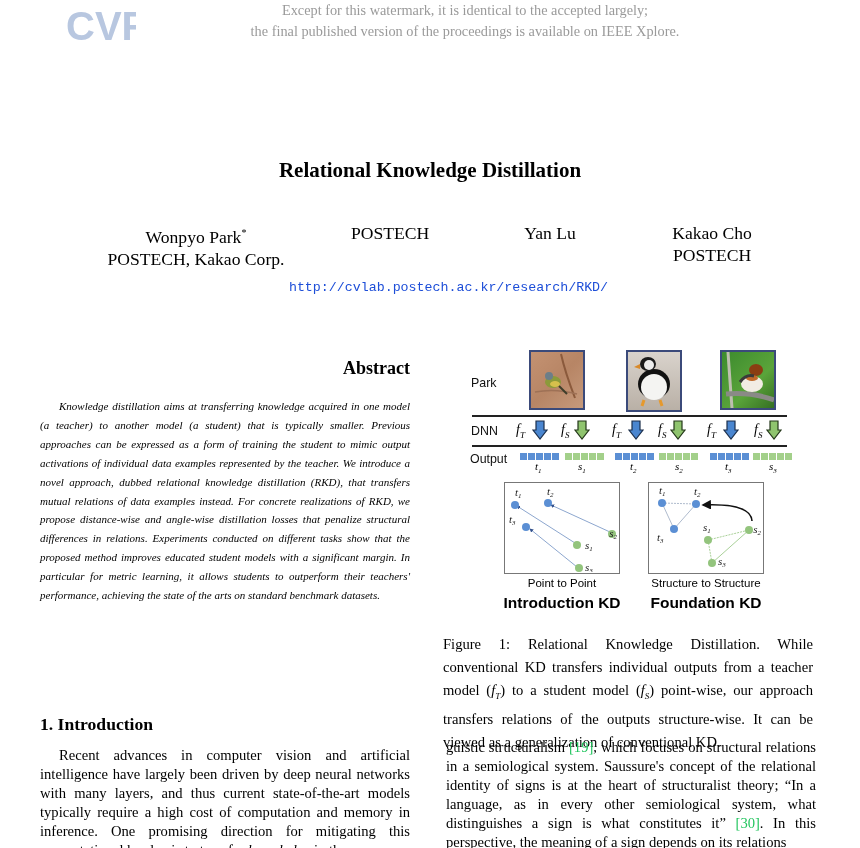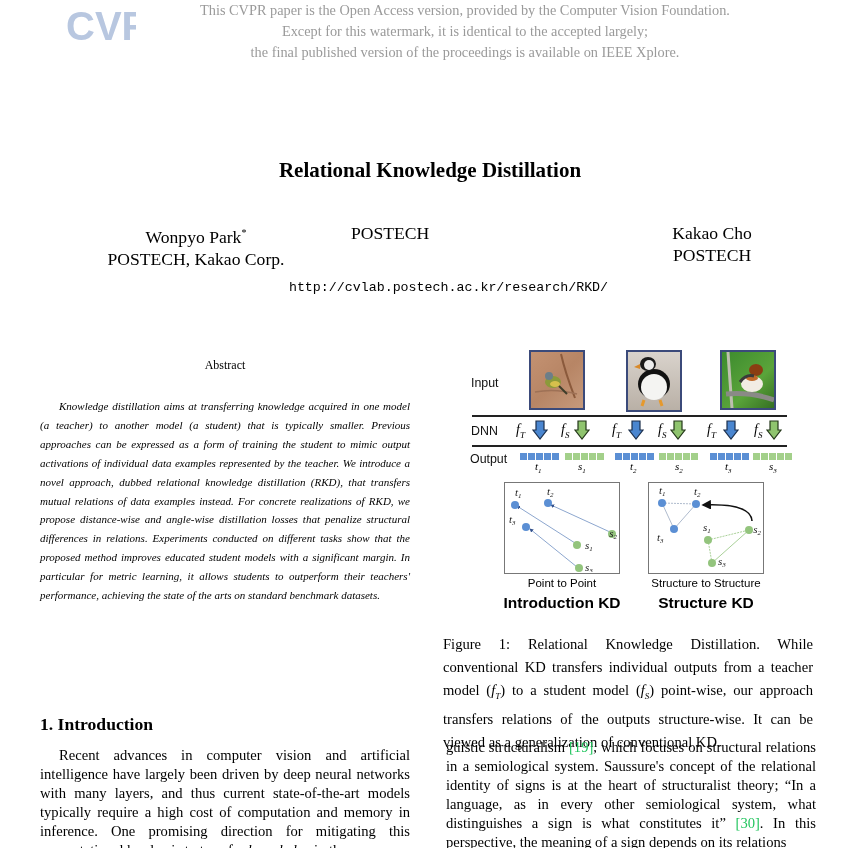--- a/index.html
+++ b/index.html
@@ -13,24 +13,24 @@
                  color: #9a9a9a; font-size: 14.3px; line-height: 21px; }
 
     .title { left: 0; width: 860px; top: 158px; text-align: center;
              font-size: 21px; font-weight: bold; }
 
     .author { top: 222px; text-align: center; font-size: 17.6px; line-height: 22px; }
     .author sup { font-size: 10px; vertical-align: 7px; }
     .url { left: 0; width: 860px; top: 280px; text-align: center;
            font-family: "Liberation Mono", "DejaVu Sans Mono", monospace; font-size: 13.3px;
            color: #e040e0; }
-    .url span { color: #000000; margin-left: 37px; }
-
-    .abstract-h { left: 40px; width: 370px; top: 358px; text-align: center;
-                  font-size: 12px; font-weight: normal; }
+    .url span { color: #1d4ed8; margin-left: 37px; }
+
+    .abstract-h { left: 40px; width: 370px; top: 358px; text-align: right;
+                  font-size: 18px; font-weight: bold; }
     .abstract-body { left: 40px; width: 370px; top: 397px; font-style: italic;
                      font-size: 11px; line-height: 18.9px; text-align: justify;
                      text-indent: 19px; }
 
     .intro-h { left: 40px; top: 714px; font-size: 17.6px; font-weight: bold; }
     .intro-body { left: 40px; width: 370px; top: 746px; font-size: 14.6px;
                   line-height: 18.9px; text-align: justify; text-indent: 19px; }
 
     .caption { left: 443px; width: 370px; top: 633px; font-size: 14.6px;
                line-height: 23px; text-align: justify; }
@@ -54,52 +54,52 @@
     .small-label { font-size: 11.5px; text-align: center; }
 </style>
 </head>
 <body>
 
 <svg class="abs cvf-logo" viewBox="0 0 70 44">
   <text x="0" y="36" font-family="Liberation Sans, sans-serif" font-weight="bold" font-size="40" fill="#b8c7e0">CVF</text>
 </svg>
 
 <div class="abs watermark">
-  <div>This CVPR paper is the Open Access version, provided by the Computer Vision Foundation.</div>
   <div>Except for this watermark, it is identical to the accepted largely;</div>
   <div>the final published version of the proceedings is available on IEEE Xplore.</div>
 </div>
 
 <div class="abs title">Relational Knowledge Distillation</div>
 
 <div class="abs author" style="left:96px; width:200px;">
   <div><span>Wonpyo Park</span><sup>*</sup></div>
   <div>POSTECH, Kakao Corp.</div>
 </div>
 <div class="abs author" style="left:320px; width:140px;">
   <div>POSTECH</div>
 </div>
 <div class="abs author" style="left:470px; width:160px;">
+  <div>Yan Lu</div>
 </div>
 <div class="abs author" style="left:652px; width:120px;">
   <div>Kakao Cho</div>
   <div>POSTECH</div>
 </div>
 
 <div class="abs url"><span>http://cvlab.postech.ac.kr/research/RKD/</span></div>
 
 <div class="abs abstract-h">Abstract</div>
 <div class="abs abstract-body">Knowledge distillation aims at transferring knowledge acquired in one model (a teacher) to another model (a student) that is typically smaller. Previous approaches can be expressed as a form of training the student to mimic output activations of individual data examples represented by the teacher. We introduce a novel approach, dubbed relational knowledge distillation (RKD), that transfers mutual relations of data examples instead. For concrete realizations of RKD, we propose distance-wise and angle-wise distillation losses that penalize structural differences in relations. Experiments conducted on different tasks show that the proposed method improves educated student models with a significant margin. In particular for metric learning, it allows students to outperform their teachers' performance, achieving the state of the arts on standard benchmark datasets.</div>
 
 <div class="abs intro-h">1. Introduction</div>
 <div class="abs intro-body"><span>Recent advances in computer vision and artificial intelligence have largely been driven by deep neural networks with many layers, and thus current state-of-the-art models typically require a high cost of computation and memory in inference. One promising direction for mitigating this computational burden is to transfer </span><i>knowledge</i><span> in the cum-</span></div>
 
 <div class="abs fig">
 
-  <div class="abs fig-label" style="left:11px; top:36px;">Input</div>
+  <div class="abs fig-label" style="left:11px; top:36px;">Park</div>
   <div class="abs fig-label" style="left:11px; top:84px;">DNN</div>
   <div class="abs fig-label" style="left:10px; top:112px;">Output</div>
 
   <div class="abs thumb" style="left:69px; top:10px; width:56px; height:60px; background:linear-gradient(135deg,#c49272 0%,#b78565 50%,#c69a7c 100%);">
     <svg width="52" height="56" viewBox="0 0 52 56">
       <path d="M30 2 Q34 20 44 46" stroke="#8b5a3c" stroke-width="2" fill="none"></path>
       <path d="M4 40 Q24 36 46 42" stroke="#9e7156" stroke-width="1.5" fill="none"></path>
       <ellipse cx="22" cy="30" rx="8" ry="6" fill="#8c9a3a"></ellipse>
       <ellipse cx="18" cy="24" rx="4" ry="4" fill="#6c7e88"></ellipse>
       <ellipse cx="24" cy="32" rx="5" ry="3" fill="#d6c04c"></ellipse>
@@ -266,18 +266,18 @@
         <text x="10" y="11">t<tspan font-size="7" dy="2">1</tspan></text>
         <text x="45" y="12">t<tspan font-size="7" dy="2">2</tspan></text>
         <text x="8" y="58">t<tspan font-size="7" dy="2">3</tspan></text>
         <text x="54" y="48">s<tspan font-size="7" dy="2">1</tspan></text>
         <text x="112" y="50" text-anchor="end">s<tspan font-size="7" dy="2">2</tspan></text>
         <text x="69" y="82">s<tspan font-size="7" dy="2">3</tspan></text>
       </g>
     </svg>
   </div>
   <div class="abs small-label" style="left:170px; top:237px; width:152px;">Structure to Structure</div>
-  <div class="abs kd-label" style="left:170px; top:254px; width:152px;">Structure KD</div>
+  <div class="abs kd-label" style="left:170px; top:254px; width:152px;">Foundation KD</div>
 </div>
 
 <div class="abs caption"><span>Figure 1: Relational Knowledge Distillation. While conventional KD transfers individual outputs from a teacher model (</span><i>f</i><sub style="font-size:9px"><i>T</i></sub><span>) to a student model (</span><i>f</i><sub style="font-size:9px"><i>S</i></sub><span>) point-wise, our approach transfers relations of the outputs structure-wise. It can be viewed as a generalization of conventional KD.</span></div>
 
 <div class="abs right-body"><span>guistic structuralism </span><span class="cite">[19]</span><span>, which focuses on structural relations in a semiological system. Saussure's concept of the relational identity of signs is at the heart of structuralist theory; “In a language, as in every other semiological system, what distinguishes a sign is what constitutes it” </span><span class="cite">[30]</span><span>. In this perspective, the meaning of a sign depends on its relations</span></div>
 
 </body></html>

